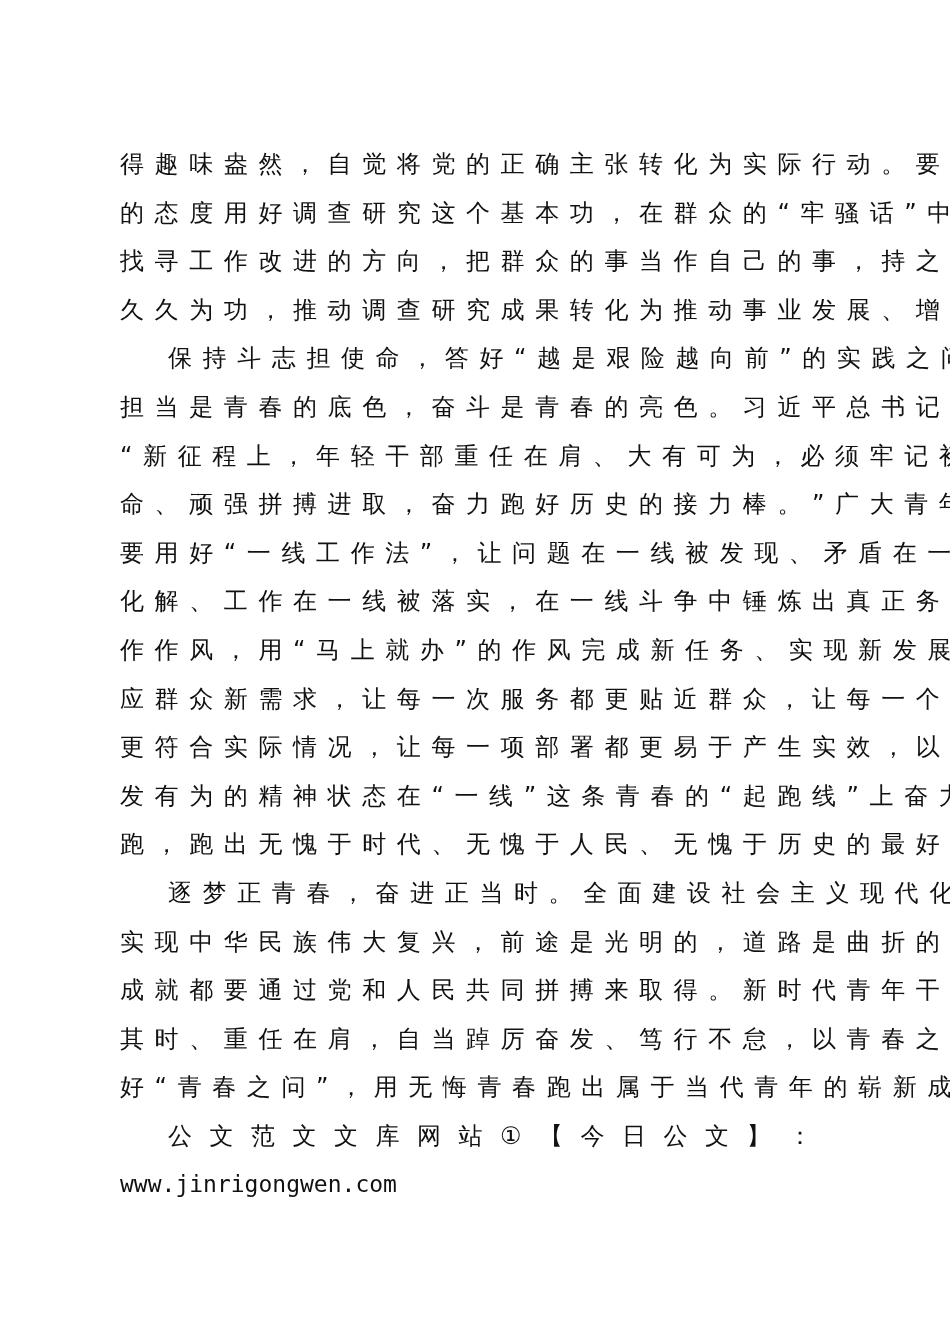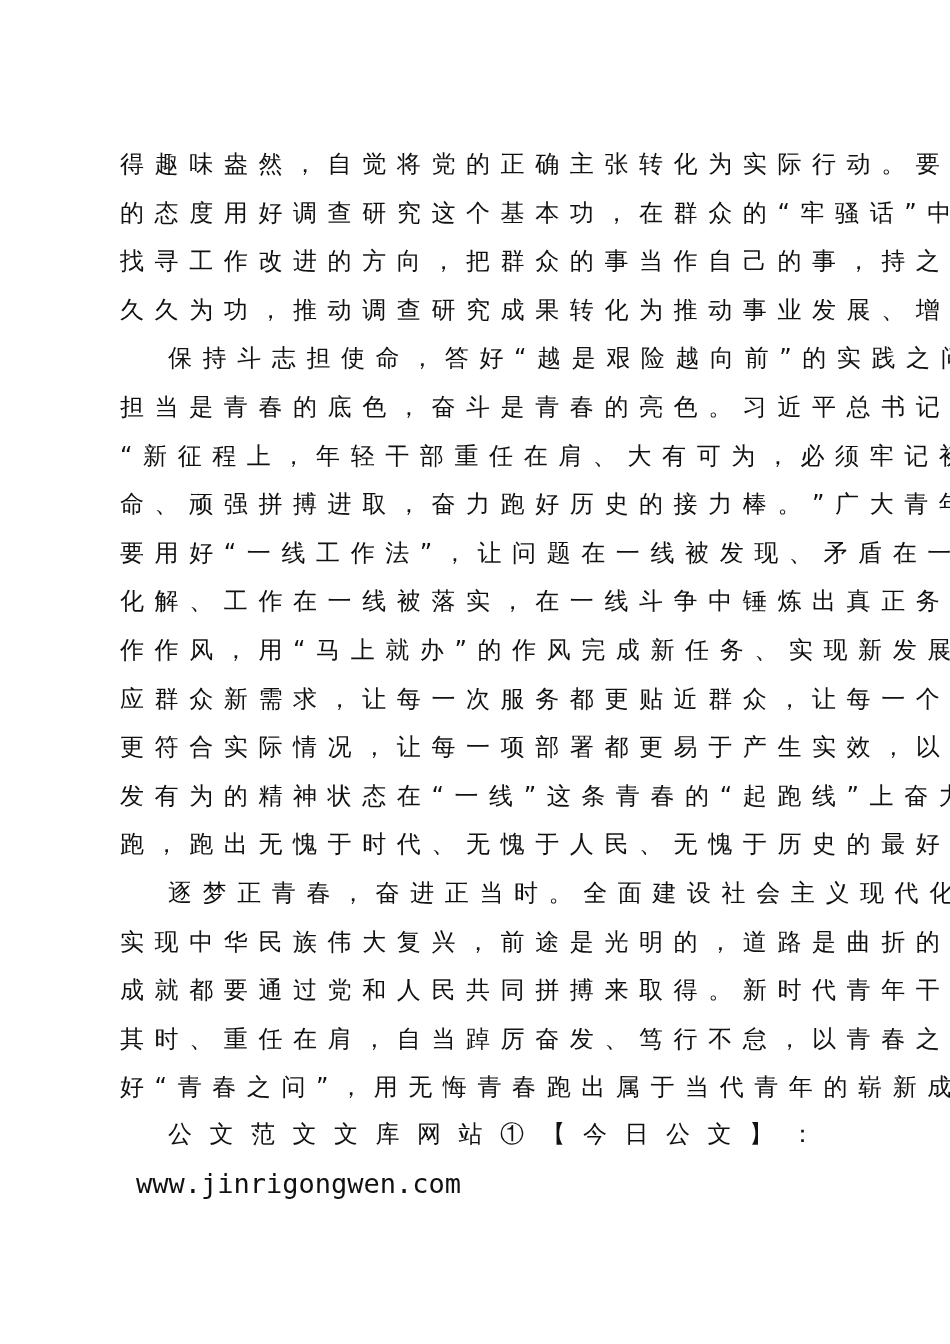--- a/index.html
+++ b/index.html
@@ -36,29 +36,27 @@
       height: 48.6px;
       overflow: visible;
     }
     .footer-line {
       display: block;
       white-space: nowrap;
       height: 48.6px;
       text-indent: 0;
       padding-left: 48px;
       letter-spacing: 17.5px;
-      font-family: Liberation Mono, monospace;
     }
     .url-line {
       display: block;
       height: 48.6px;
       font-family: "DejaVu Sans Mono", "Liberation Mono", monospace;
-      font-size: 27px;
+      font-size: 23px;
       letter-spacing: 0px;
-      margin-left: 16px;
     }
   </style>
 </head>
 <body>
 
 <div class="page">
 
   <div class="para">
     <span class="line">得趣味盎然，自觉将党的正确主张转化为实际行动。要以务实</span>
     <span class="line">的态度用好调查研究这个基本功，在群众的“牢骚话”中反思，</span>

